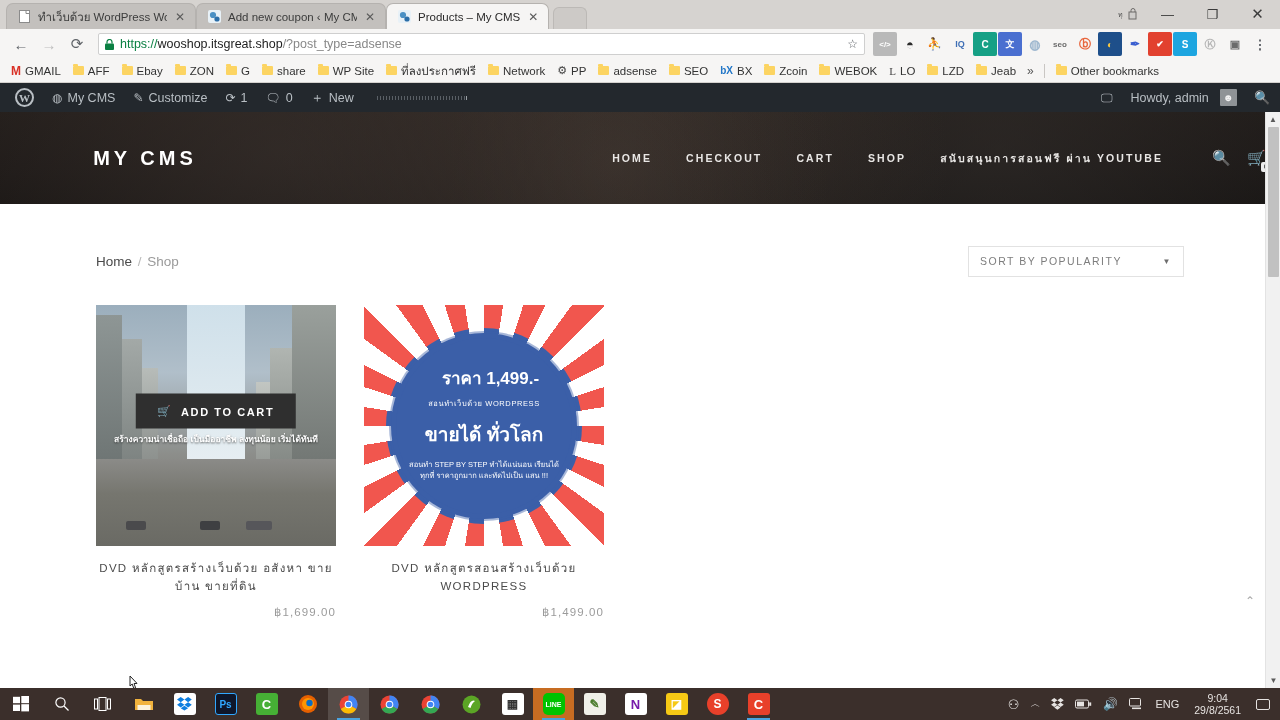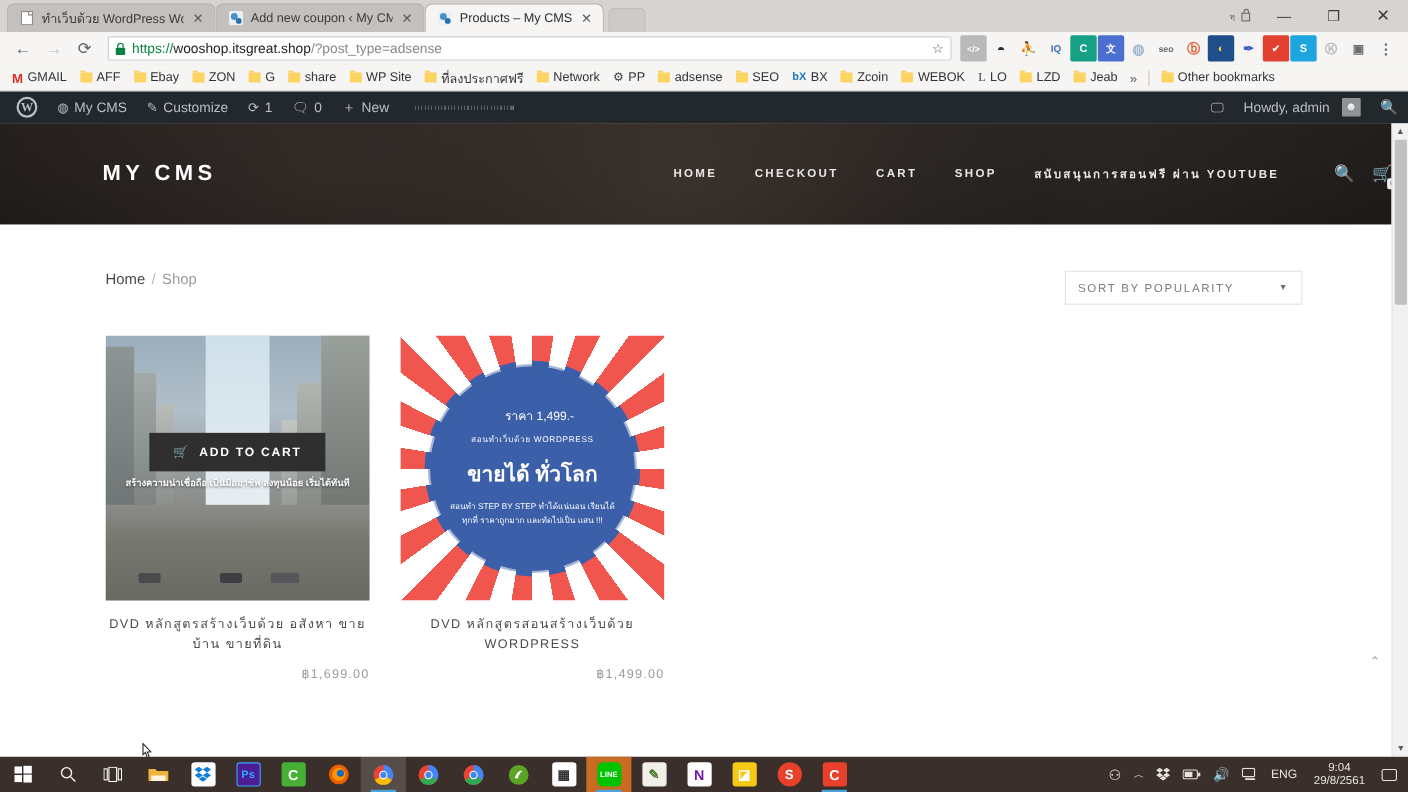--- a/index.html
+++ b/index.html
@@ -185,21 +185,21 @@
   .cart-count {
     position: absolute; right: -5px; bottom: -5px;
     background: rgba(255,255,255,.92); color: #222;
     font-size: 8px; border-radius: 2px; padding: 0 2px;
     min-width: 10px; text-align: center; line-height: 10px;
   }
 
   
   .shop { padding: 42px 96px 0 96px; position: relative; }
   .shop-topbar {
-    display: flex; justify-content: space-between;
+    display: flex; align-items: center; justify-content: space-between;
     height: 30px;
   }
   .breadcrumb { font-size: 13.5px; color: #9a9a9a; }
   .breadcrumb .crumb-link { color: #4a4a4a; }
   .breadcrumb .sep { color: #b9b9b9; margin: 0 2px; }
   .orderby {
     width: 216px; height: 31px; border: 1px solid #e2e2e2;
     background: #fff; display: flex; align-items: center;
     padding: 0 11px; font-size: 10.5px; letter-spacing: 1.5px;
     color: #7d7d7d;
@@ -285,21 +285,21 @@
     display: flex; flex-direction: column; align-items: center;
     justify-content: center; padding: 0 10px;
     box-shadow: 0 0 0 5px #3b5fa8, 0 0 0 7px rgba(59,95,168,.45);
   }
   .badge-scallop {
     position: absolute; left: 50%; top: 50%; transform: translate(-50%,-50%);
     width: 196px; height: 196px; border-radius: 50%;
     background: repeating-conic-gradient(from 0deg at 50% 50%,
       #3b5fa8 0deg 9deg, rgba(59,95,168,0) 9deg 18deg);
   }
-  .badge-circle .b1 { font-size: 11px; font-weight: normal; line-height: 1.2; margin-left: 13px; }
+  .badge-circle .b1 { font-size: 17px; font-weight: bold; line-height: 1.2; margin-left: 13px; }
   .badge-circle .b2 { font-size: 7.5px; letter-spacing: .6px; margin-top: 7px; }
   .badge-circle .b3 { font-size: 19px; font-weight: bold; margin-top: 10px; }
   .badge-circle .b4 { font-size: 7.5px; line-height: 1.55; margin-top: 10px; }
 
   
   .scrolltop {
     position: absolute; right: 20px; bottom: 8px;
     width: 20px; height: 20px; color: #a9a9a9; font-size: 12px;
     display: flex; align-items: center; justify-content: center;
   }
@@ -700,21 +700,21 @@
     </span>
   </div>
   <div class="tb-item">
     <span class="tb-ico" style="background:#fff;">
       <svg width="15" height="14" viewBox="0 0 15 14">
           <path d="M3.7 0 L0 2.6 L3.7 5.2 L7.4 2.6 Z M11.1 0 L7.4 2.6 L11.1 5.2 L14.8 2.6 Z M0 7.8 L3.7 10.4 L7.4 7.8 L3.7 5.2 Z M11.1 5.2 L7.4 7.8 L11.1 10.4 L14.8 7.8 Z M3.7 11.2 L7.4 13.6 L11.1 11.2 L7.4 8.8 Z" fill="#0d7ee0"></path>
         </svg>
     </span>
   </div>
   <div class="tb-item">
-    <span class="tb-ico" style="background:#4c1d95;color:#31a8ff;font-size:10px;border:1px solid #31a8ff;">Ps</span>
+    <span class="tb-ico" style="background:#0f172a;color:#31a8ff;font-size:10px;border:1px solid #31a8ff;">Ps</span>
   </div>
   <div class="tb-item">
     <span class="tb-ico" style="background:#46b035;font-size:13px;">C</span>
   </div>
   <div class="tb-item">
     <span>
       <svg width="20" height="20" viewBox="0 0 20 20">
           <circle cx="10" cy="10" r="9" fill="#e66000"></circle>
           <circle cx="10" cy="10" r="6" fill="#ff9500"></circle>
           <circle cx="11.5" cy="9" r="3.2" fill="#0b6cc4"></circle>

